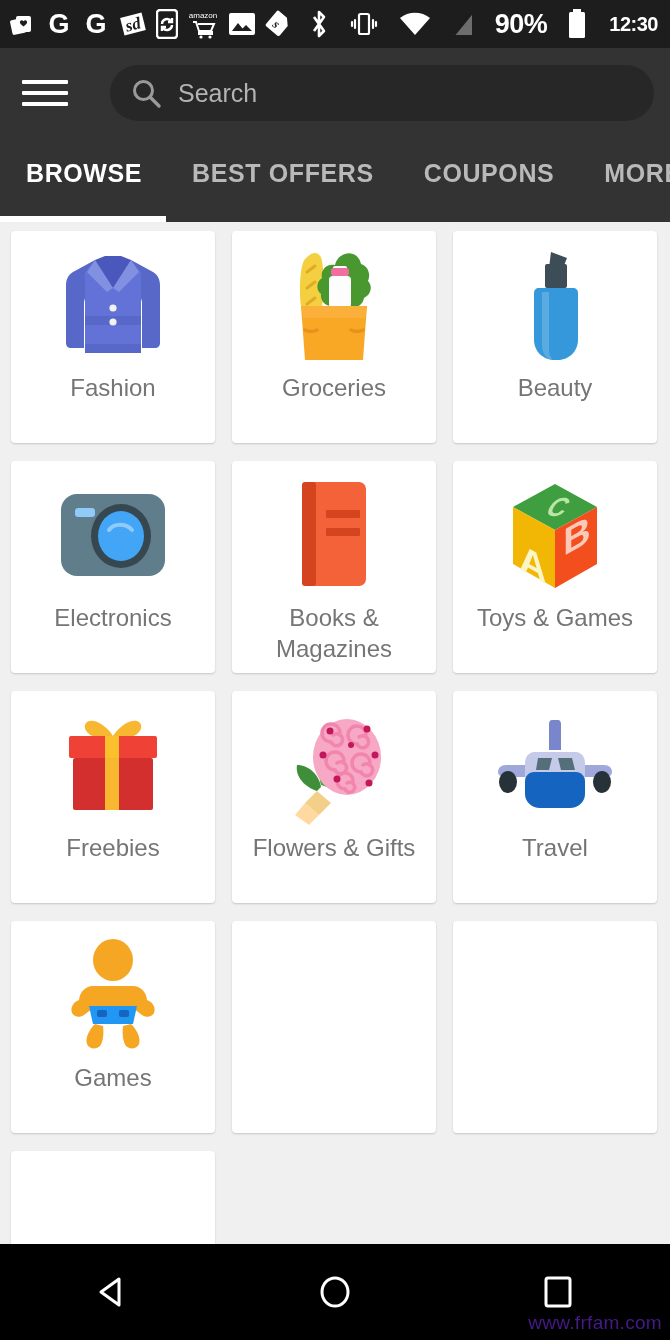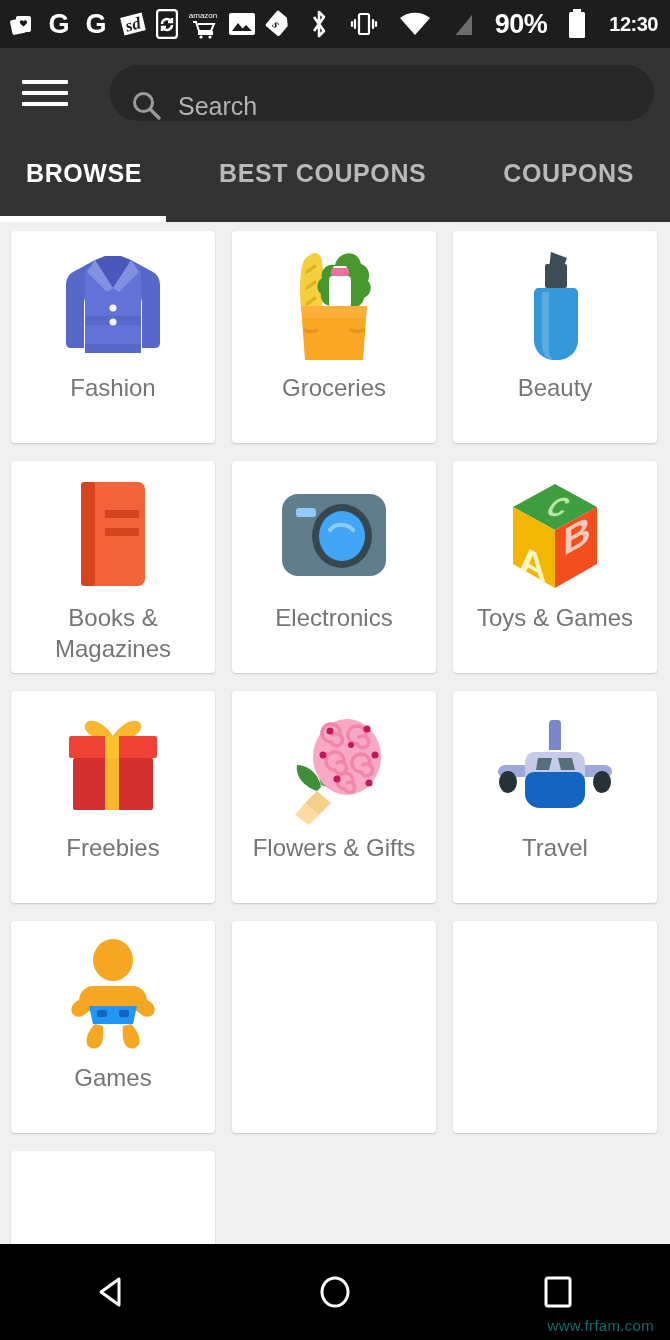--- a/index.html
+++ b/index.html
@@ -54,40 +54,39 @@
     flex: 0 0 auto;
   }
   .hamburger span { display:block; height: 4px; background: #ffffff; border-radius: 1px; }
   .search-box {
     margin-left: 42px;
     flex: 1 1 auto;
     height: 56px;
     background: #272727;
     border-radius: 28px;
     display: flex;
-    align-items: flex-end;
+    align-items: center;
     padding: 0 20px;
     min-width: 0;
   }
   .search-text {
     font-size: 25px;
     color: #b3b3b3;
     margin-left: 16px;
     white-space: nowrap;
     overflow: hidden;
   }
 
   
   .tabs {
     display: flex;
     align-items: flex-end;
     height: 84px;
     padding-left: 26px;
     overflow: hidden;
-    gap: 27px;
   }
   .tab {
     position: relative;
     height: 100%;
     display: flex;
     align-items: center;
     padding: 0 0 14px 0;
     margin-right: 50px;
     white-space: nowrap;
     cursor: pointer;
@@ -154,23 +153,23 @@
     height: 96px;
     background: #000000;
     display: flex;
     align-items: center;
     justify-content: space-around;
     z-index: 5;
   }
   .nav-btn { width: 120px; height: 96px; display: flex; align-items: center; justify-content: center; cursor: pointer; }
   .watermark {
     position: absolute;
-    right: 16px; bottom: 6px;
-    font-size: 15px;
-    color: #0f766e;
+    right: 8px; bottom: 6px;
+    font-size: 19px;
+    color: #4c1d95;
     opacity: 0.92;
     letter-spacing: 0.3px;
     z-index: 6;
     font-family: "Liberation Sans", sans-serif;
   }
 </style>
 </head>
 <body>
 
 <div id="screen">
@@ -294,21 +293,21 @@
         </span>
         <span class="search-text">Search</span>
       </div>
     </div>
 
     <div class="tabs">
       <div class="tab active">
         <span class="tab-label">BROWSE</span>
       </div>
       <div class="tab">
-        <span class="tab-label">BEST COUPONS</span>
+        <span class="tab-label">BEST OFFERS</span>
       </div>
       <div class="tab">
         <span class="tab-label">COUPONS</span>
       </div>
       <div class="tab">
         <span class="tab-label">MORE DEALS</span>
       </div>
     </div>
   </div>
 
@@ -357,41 +356,41 @@
             <rect x="36" y="18" width="22" height="24" rx="2" fill="#3d4d57"></rect>
             <path d="M30 42h34c3 0 5 2 5 5v47c0 11-9 20-20 20h-4c-11 0-20-9-20-20V47c0-3 2-5 5-5z" fill="#3498db"></path>
             <path d="M33 46h7v58c0 4 1 7 4 10-8-1-11-8-11-15z" fill="#5dade2" opacity="0.9"></path>
           </svg>
         </div>
         <div class="cat-label">Beauty</div>
       </div>
 
       <div class="cat-card">
         <div class="cat-icon">
-          <svg width="104" height="120" viewBox="0 0 104 120">
-            <rect x="20" y="6" width="64" height="104" rx="7" fill="#f4623a"></rect>
-            <rect x="20" y="6" width="14" height="104" rx="3" fill="#d4451f"></rect>
-            <rect x="44" y="34" width="34" height="8" rx="1" fill="#d4451f"></rect>
-            <rect x="44" y="52" width="34" height="8" rx="1" fill="#d4451f"></rect>
-          </svg>
-        </div>
-        <div class="cat-label">Books &amp; Magazines</div>
-      </div>
-
-      <div class="cat-card">
-        <div class="cat-icon">
           <svg width="116" height="100" viewBox="0 0 116 100">
             <rect x="6" y="8" width="104" height="82" rx="16" fill="#607d8b"></rect>
             <rect x="20" y="22" width="20" height="9" rx="3" fill="#90caf9"></rect>
             <ellipse cx="66" cy="50" rx="30" ry="32" fill="#37474f"></ellipse>
             <ellipse cx="66" cy="50" rx="23" ry="25" fill="#42a5f5"></ellipse>
             <path d="M54 44c5-7 17-7 23 0" stroke="#90caf9" stroke-width="4" fill="none" stroke-linecap="round"></path>
           </svg>
         </div>
         <div class="cat-label">Electronics</div>
+      </div>
+
+      <div class="cat-card">
+        <div class="cat-icon">
+          <svg width="104" height="120" viewBox="0 0 104 120">
+            <rect x="20" y="6" width="64" height="104" rx="7" fill="#f4623a"></rect>
+            <rect x="20" y="6" width="14" height="104" rx="3" fill="#d4451f"></rect>
+            <rect x="44" y="34" width="34" height="8" rx="1" fill="#d4451f"></rect>
+            <rect x="44" y="52" width="34" height="8" rx="1" fill="#d4451f"></rect>
+          </svg>
+        </div>
+        <div class="cat-label">Books &amp; Magazines</div>
       </div>
 
       <div class="cat-card">
         <div class="cat-icon">
           <svg width="112" height="112" viewBox="0 0 112 112">
             <path d="M56 4L12 28v56l44 24 44-24V28z" fill="none"></path>
             <path d="M56 4L14 27l42 23 42-23z" fill="#3f9e3f"></path>
             <path d="M14 27v57l42 24V50z" fill="#f2b705"></path>
             <path d="M98 27v57l-42 24V50z" fill="#f24e1e"></path>
             <text x="55" y="36" font-family="Liberation Sans, sans-serif" font-size="26" font-weight="bold" fill="#b9e6a5" text-anchor="middle" transform="skewX(-30) translate(20,0)">C</text>

